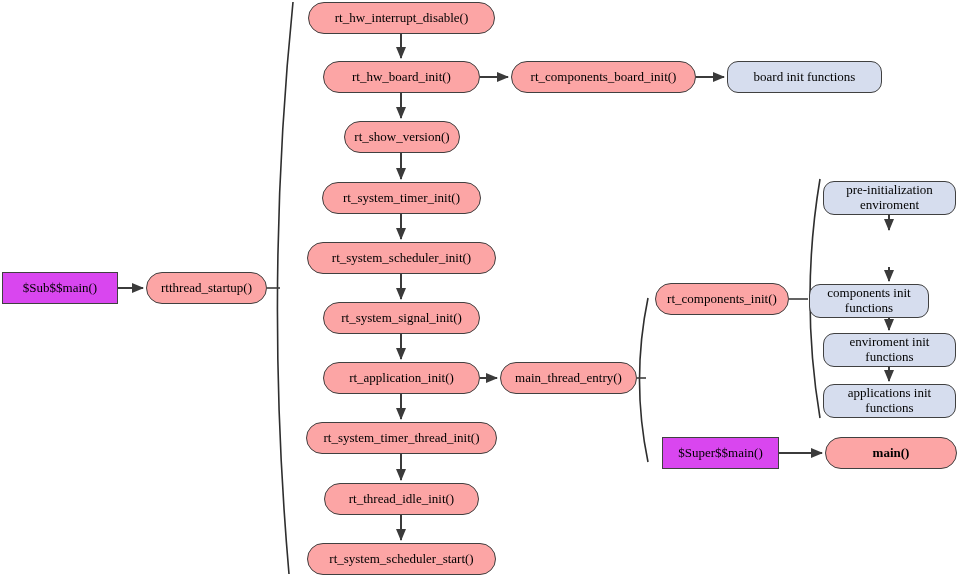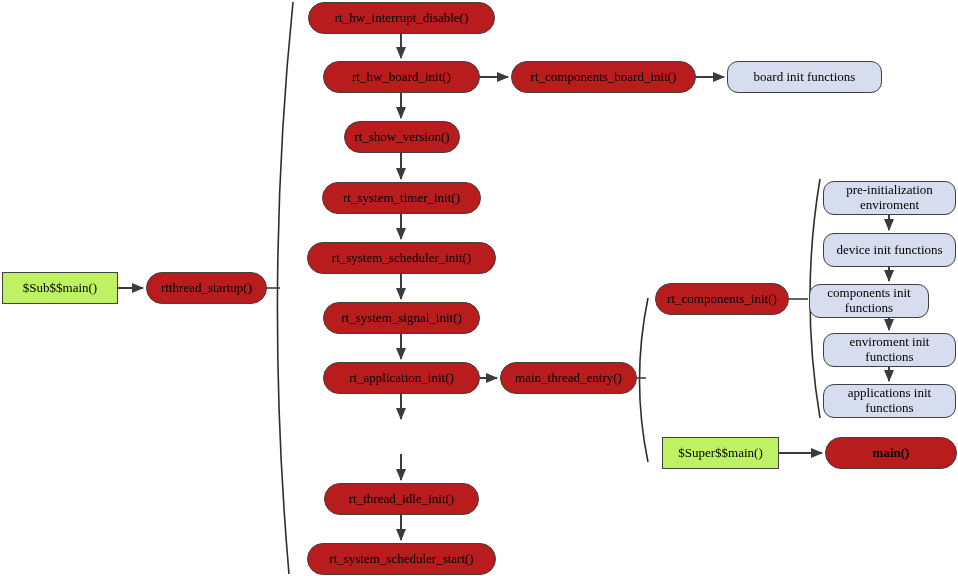--- a/index.html
+++ b/index.html
@@ -11,28 +11,28 @@
     overflow:hidden;
   }
   #edges{position:absolute;left:0;top:0;z-index:1;}
   .node{
     position:absolute;
     box-sizing:border-box;
     display:flex;align-items:center;justify-content:center;
     text-align:center;
     font-size:13px;line-height:1.15;
     color:#000000;
-    background:#b91c1c;
+    background:#fca5a5;
     border:1.6px solid #404040;
     z-index:2;
     padding:0 4px;
   }
   .rounded{border-radius:16px;}
   .blue{background:#d6ddee;border-radius:11px;text-align:center;}
-  .tan{background:#bef264;border-radius:0;text-align:right;}
+  .tan{background:#d946ef;border-radius:0;text-align:right;}
   .edge{stroke:#3b3b3b;stroke-width:2;fill:none;}
   .brace{stroke:#2e2e2e;stroke-width:1.6;fill:none;}
 </style>
 </head>
 <body>
 
 <div id="canvas">
 
   <svg id="edges" width="958" height="576">
     <defs>
@@ -85,30 +85,30 @@
   <div class="node tan" style="left:2px;top:272px;width:116px;height:32px;">$Sub$$main()</div>
   <div class="node rounded" style="left:146px;top:272px;width:121px;height:32px;">rtthread_startup()</div>
 
   <div class="node rounded" style="left:308px;top:2px;width:187px;height:32px;">rt_hw_interrupt_disable()</div>
   <div class="node rounded" style="left:323px;top:61px;width:157px;height:32px;">rt_hw_board_init()</div>
   <div class="node rounded" style="left:344px;top:121px;width:116px;height:32px;">rt_show_version()</div>
   <div class="node rounded" style="left:322px;top:182px;width:159px;height:32px;">rt_system_timer_init()</div>
   <div class="node rounded" style="left:307px;top:242px;width:189px;height:32px;">rt_system_scheduler_init()</div>
   <div class="node rounded" style="left:323px;top:302px;width:157px;height:32px;">rt_system_signal_init()</div>
   <div class="node rounded" style="left:323px;top:362px;width:157px;height:32px;">rt_application_init()</div>
+  <div class="node rounded" style="left:306px;top:422px;width:191px;height:32px;">rt_system_timer_thread_init()</div>
   <div class="node rounded" style="left:324px;top:483px;width:155px;height:32px;">rt_thread_idle_init()</div>
   <div class="node rounded" style="left:307px;top:543px;width:189px;height:32px;">rt_system_scheduler_start()</div>
 
   <div class="node rounded" style="left:511px;top:61px;width:185px;height:32px;">rt_components_board_init()</div>
   <div class="node blue" style="left:727px;top:61px;width:155px;height:32px;">board init functions</div>
 
   <div class="node rounded" style="left:500px;top:362px;width:137px;height:32px;">main_thread_entry()</div>
   <div class="node rounded" style="left:655px;top:283px;width:134px;height:32px;">rt_components_init()</div>
   <div class="node tan" style="left:662px;top:437px;width:117px;height:32px;">$Super$$main()</div>
   <div class="node rounded" style="left:825px;top:437px;width:132px;height:32px;font-weight:bold;">main()</div>
 
   <div class="node blue" style="left:823px;top:181px;width:133px;height:34px;">pre-initialization enviroment</div>
-  <div class="node blue" style="left:823px;top:233px;width:133px;height:34px;">device init functions</div>
   <div class="node blue" style="left:809px;top:284px;width:120px;height:34px;">components init functions</div>
   <div class="node blue" style="left:823px;top:333px;width:133px;height:34px;">enviroment init functions</div>
   <div class="node blue" style="left:823px;top:384px;width:133px;height:34px;">applications init functions</div>
 
 </div>
 
 </body></html>

